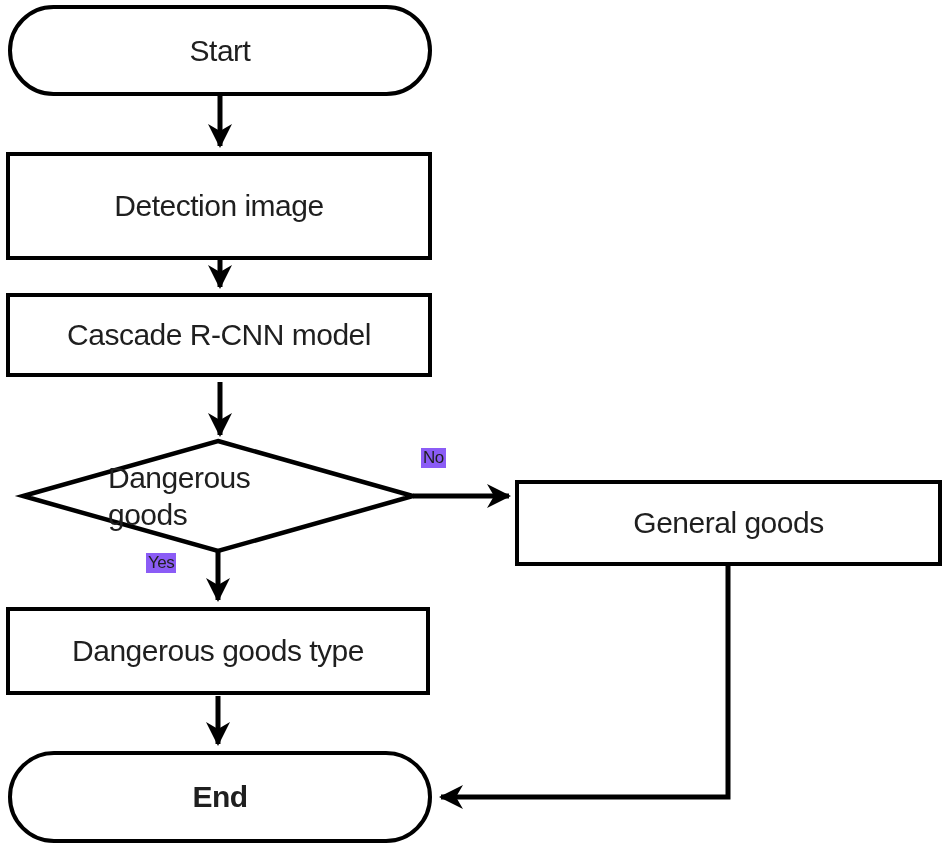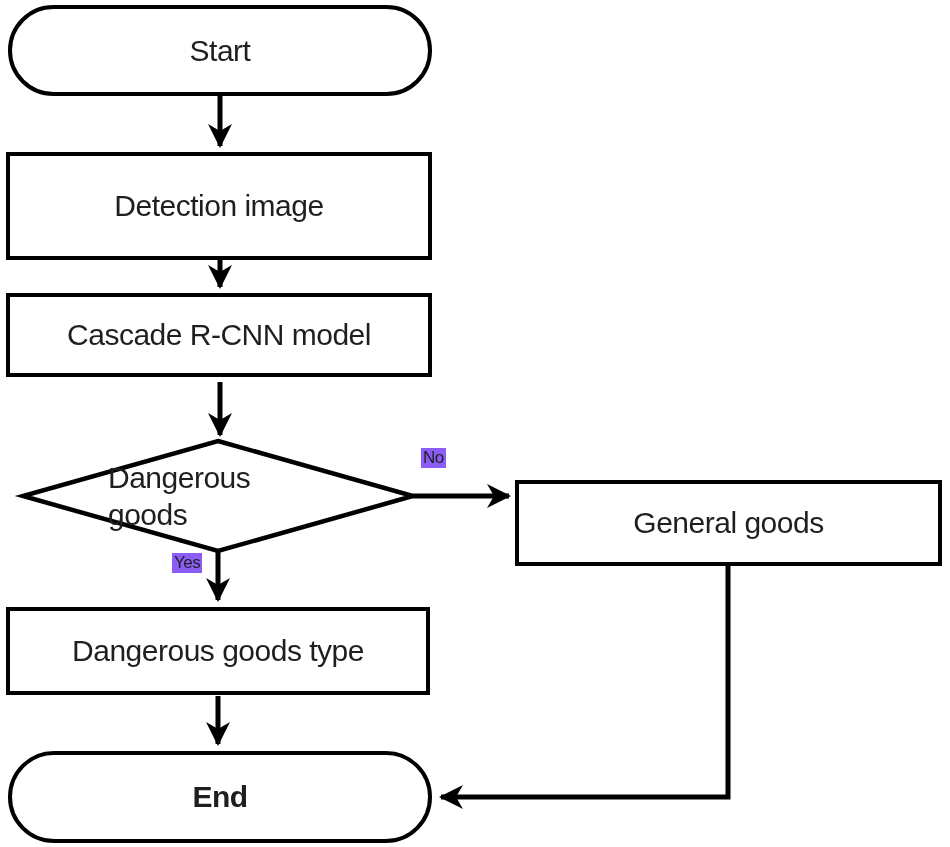--- a/index.html
+++ b/index.html
@@ -94,21 +94,21 @@
   <div class="node stadium" style="left:8px; top:5px; width:424px; height:91px;">Start</div>
 
   <div class="node rect" style="left:6px; top:152px; width:426px; height:108px;">Detection image</div>
 
   <div class="node rect" style="left:6px; top:293px; width:426px; height:84px;">Cascade R-CNN model</div>
 
   <div class="diamond-label" style="left:108px; top:456px; width:220px; height:80px;">Dangerous goods</div>
 
   <div class="edge-label" style="left:421px; top:448px;">No</div>
 
-  <div class="edge-label" style="left:172px; top:553px;">Yes</div>
+  <div class="edge-label" style="left:146px; top:553px;">Yes</div>
 
   <div class="node rect" style="left:515px; top:452px; width:427px; height:86px;margin-top:28px;">General goods</div>
 
   <div class="node rect" style="left:6px; top:607px; width:424px; height:88px;">Dangerous goods type</div>
 
   <div class="node stadium" style="left:8px; top:751px; width:424px; height:92px;font-weight:bold;">End</div>
 
 </div>
 
 </body></html>

